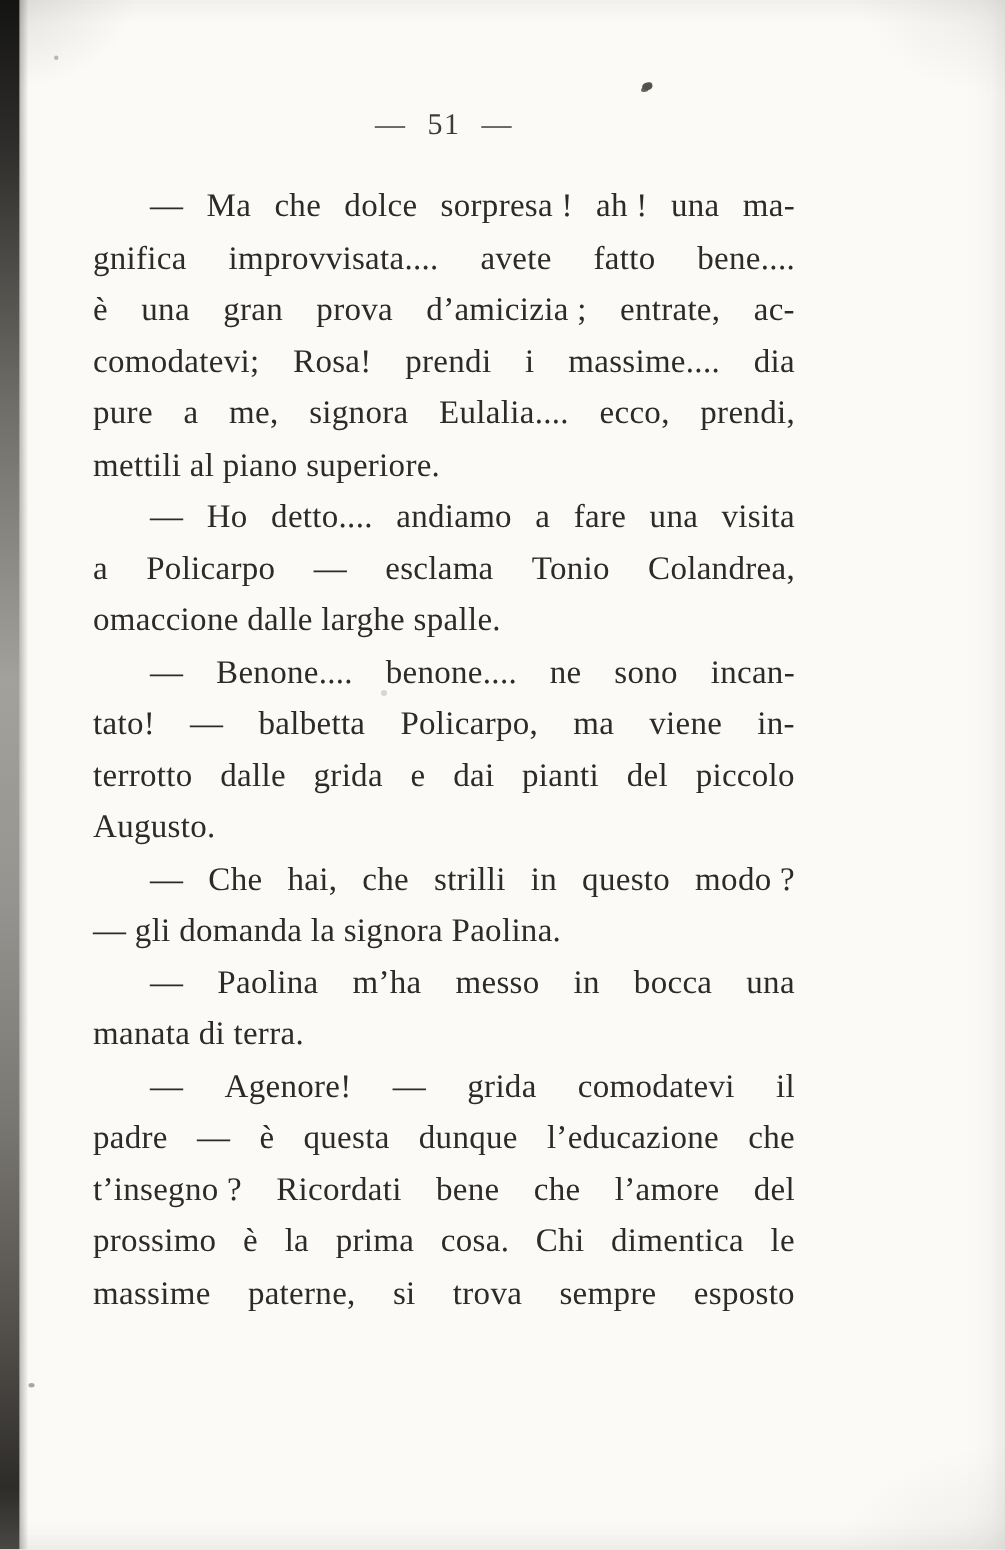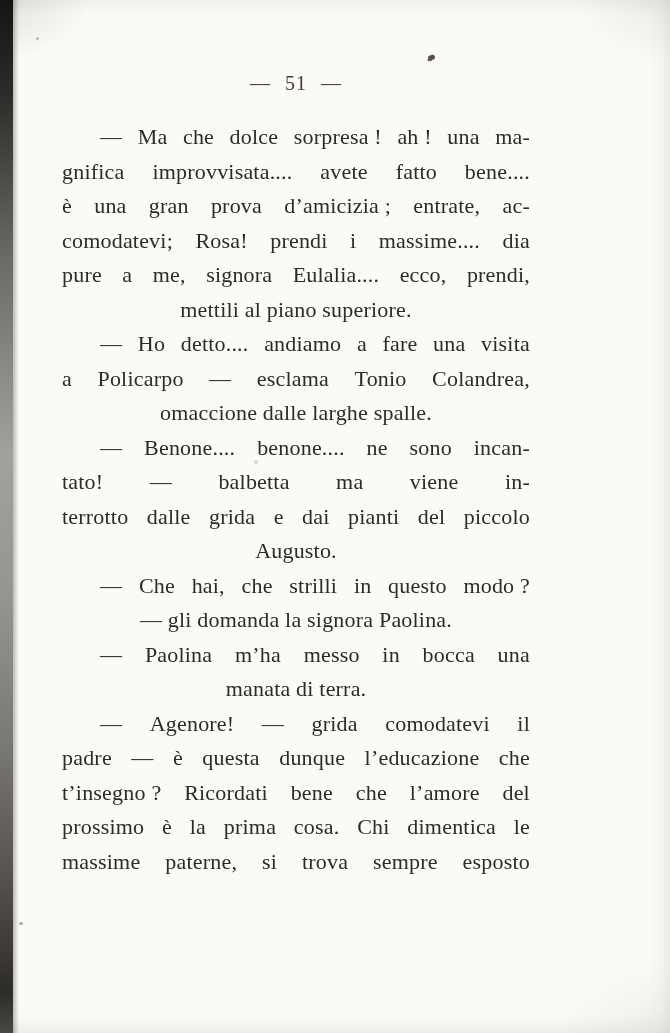--- a/index.html
+++ b/index.html
@@ -83,21 +83,21 @@
     white-space: nowrap;
   }
   .line.just {
     display: flex;
     justify-content: space-between;
   }
   .line.just.indent {
     padding-left: 38px;
   }
   .line.lastline {
-    text-align: center;
+    text-align: left;
     white-space: normal;
   }
   
   .speck {
     position: absolute;
     pointer-events: none;
   }
   .speck-a {
     left: 428px; top: 55px;
     width: 7px; height: 5px;
@@ -202,20 +202,21 @@
         <span>Benone....</span>
         <span>benone....</span>
         <span>ne</span>
         <span>sono</span>
         <span>incan-</span>
       </div>
       <div class="line just">
         <span>tato!</span>
         <span>—</span>
         <span>balbetta</span>
+        <span>Policarpo,</span>
         <span>ma</span>
         <span>viene</span>
         <span>in-</span>
       </div>
       <div class="line just">
         <span>terrotto</span>
         <span>dalle</span>
         <span>grida</span>
         <span>e</span>
         <span>dai</span>

